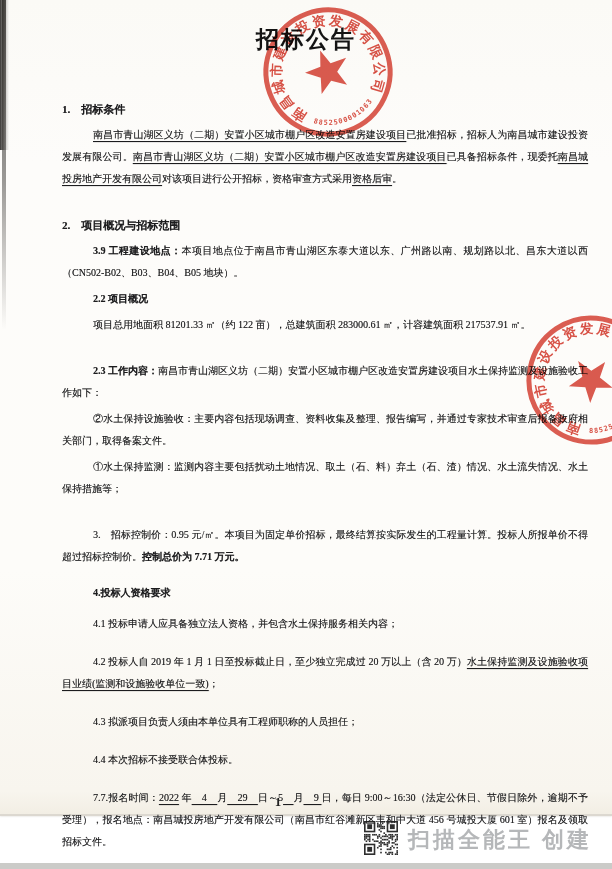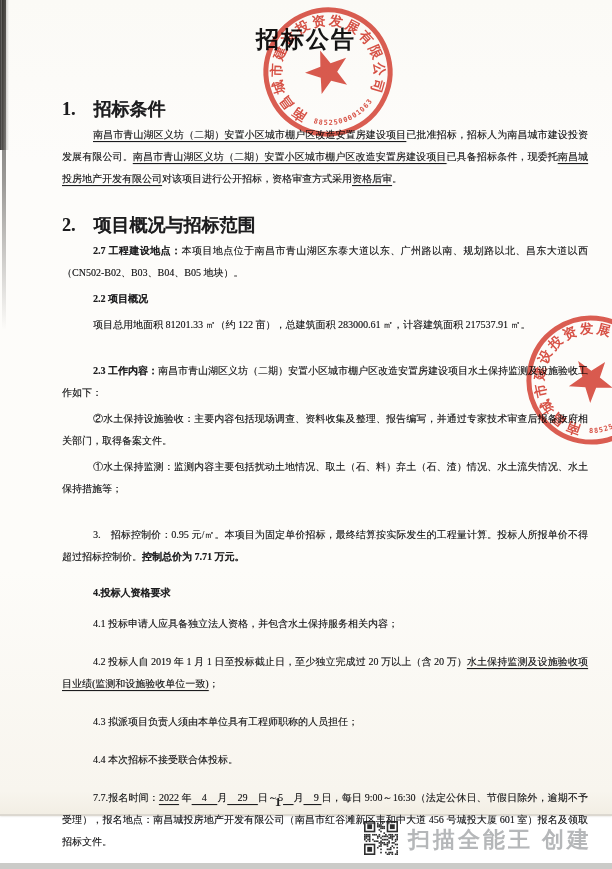--- a/index.html
+++ b/index.html
@@ -16,21 +16,21 @@
           background:linear-gradient(to bottom,rgba(35,32,28,.75) 0%,rgba(35,32,28,.45) 55%,rgba(35,32,28,0) 100%);}
   .paper-shadow{position:absolute;left:0;top:814px;width:612px;height:2px;background:#dcd8d0;}
   .bottom-line{position:absolute;left:0;top:863px;width:612px;height:6px;background:#cbcbc8;}
 
   .title{position:absolute;left:0;right:0;top:24px;margin:0;text-align:center;
          font-size:23px;font-weight:700;letter-spacing:2px;color:#141414;z-index:2;}
 
   .doc{position:absolute;left:62px;right:24px;top:98px;color:#1c1c1e;z-index:1;
        text-shadow:.2px .2px .3px rgba(25,25,25,.5);}
   .blk{margin:0;font-size:10px;line-height:22px;text-align:justify;}
-  .hd{font-size:18px;font-weight:700;}
+  .hd{font-size:11px;font-weight:700;}
   .ind{text-indent:31px;}
   .b{font-weight:700;}
   .u{text-decoration:underline;text-underline-offset:3px;text-decoration-thickness:1px;}
   .g-xs{margin-top:16px;}.g-sm{margin-top:4px;}.g-md{margin-top:24px;}
   .g-md2{margin-top:9px;}.g-lg{margin-top:14px;}
 
   .pageno{position:absolute;left:268px;top:794px;width:20px;text-align:center;
           font-size:13px;font-weight:700;color:#222;}
 
   
@@ -57,21 +57,21 @@
   <div class="paper">
     <div class="edge-a"></div>
     <div class="edge-b"></div>
 
     <h1 class="title">招标公告</h1>
 
     <div class="doc">
         <p class="blk hd"><span>1.　招标条件</span></p>
         <p class="blk ind g-sm"><span class="u">南昌市青山湖区义坊（二期）安置小区城市棚户区改造安置房建设项目</span><span>已批准招标，招标人为南昌城市建设投资发展有限公司。</span><span class="u">南昌市青山湖区义坊（二期）安置小区城市棚户区改造安置房建设项目</span><span>已具备招标条件，现委托</span><span class="u">南昌城投房地产开发有限公司</span><span>对该项目进行公开招标，资格审查方式采用</span><span class="u">资格后审</span><span>。</span></p>
         <p class="blk hd g-md"><span>2.　项目概况与招标范围</span></p>
-        <p class="blk ind g-sm"><span class="b">2.7 工程建设地点：</span><span>本项目地点位于南昌市青山湖区东泰大道以东、广州路以南、规划路以北、昌东大道以西（CN502-B02、B03、B04、B05 地块）。</span></p>
+        <p class="blk ind g-sm"><span class="b">3.9 工程建设地点：</span><span>本项目地点位于南昌市青山湖区东泰大道以东、广州路以南、规划路以北、昌东大道以西（CN502-B02、B03、B04、B05 地块）。</span></p>
         <p class="blk ind g-sm"><span class="b">2.2 项目概况</span></p>
         <p class="blk ind g-sm"><span>项目总用地面积 81201.33 ㎡（约 122 亩），总建筑面积 283000.61 ㎡，计容建筑面积 217537.91 ㎡。</span></p>
         <p class="blk ind g-md"><span class="b">2.3 工作内容：</span><span>南昌市青山湖区义坊（二期）安置小区城市棚户区改造安置房建设项目水土保持监测及设施验收工作如下：</span></p>
         <p class="blk ind g-sm"><span>②水土保持设施验收：主要内容包括现场调查、资料收集及整理、报告编写，并通过专家技术审查后报备政府相关部门，取得备案文件。</span></p>
         <p class="blk ind g-sm"><span>①水土保持监测：监测内容主要包括扰动土地情况、取土（石、料）弃土（石、渣）情况、水土流失情况、水土保持措施等；</span></p>
         <p class="blk ind g-md"><span>3.　招标控制价：0.95 元/㎡。本项目为固定单价招标，最终结算按实际发生的工程量计算。投标人所报单价不得超过招标控制价。</span><span class="b">控制总价为 7.71 万元。</span></p>
         <p class="blk ind g-lg"><span class="b">4.投标人资格要求</span></p>
         <p class="blk ind g-md2"><span>4.1 投标申请人应具备独立法人资格，并包含水土保持服务相关内容；</span></p>
         <p class="blk ind g-xs"><span>4.2 投标人自 2019 年 1 月 1 日至投标截止日，至少独立完成过 20 万以上（含 20 万）</span><span class="u">水土保持监测及设施验收项目业绩(监测和设施验收单位一致)</span><span>；</span></p>
         <p class="blk ind g-xs"><span>4.3 拟派项目负责人须由本单位具有工程师职称的人员担任；</span></p>

